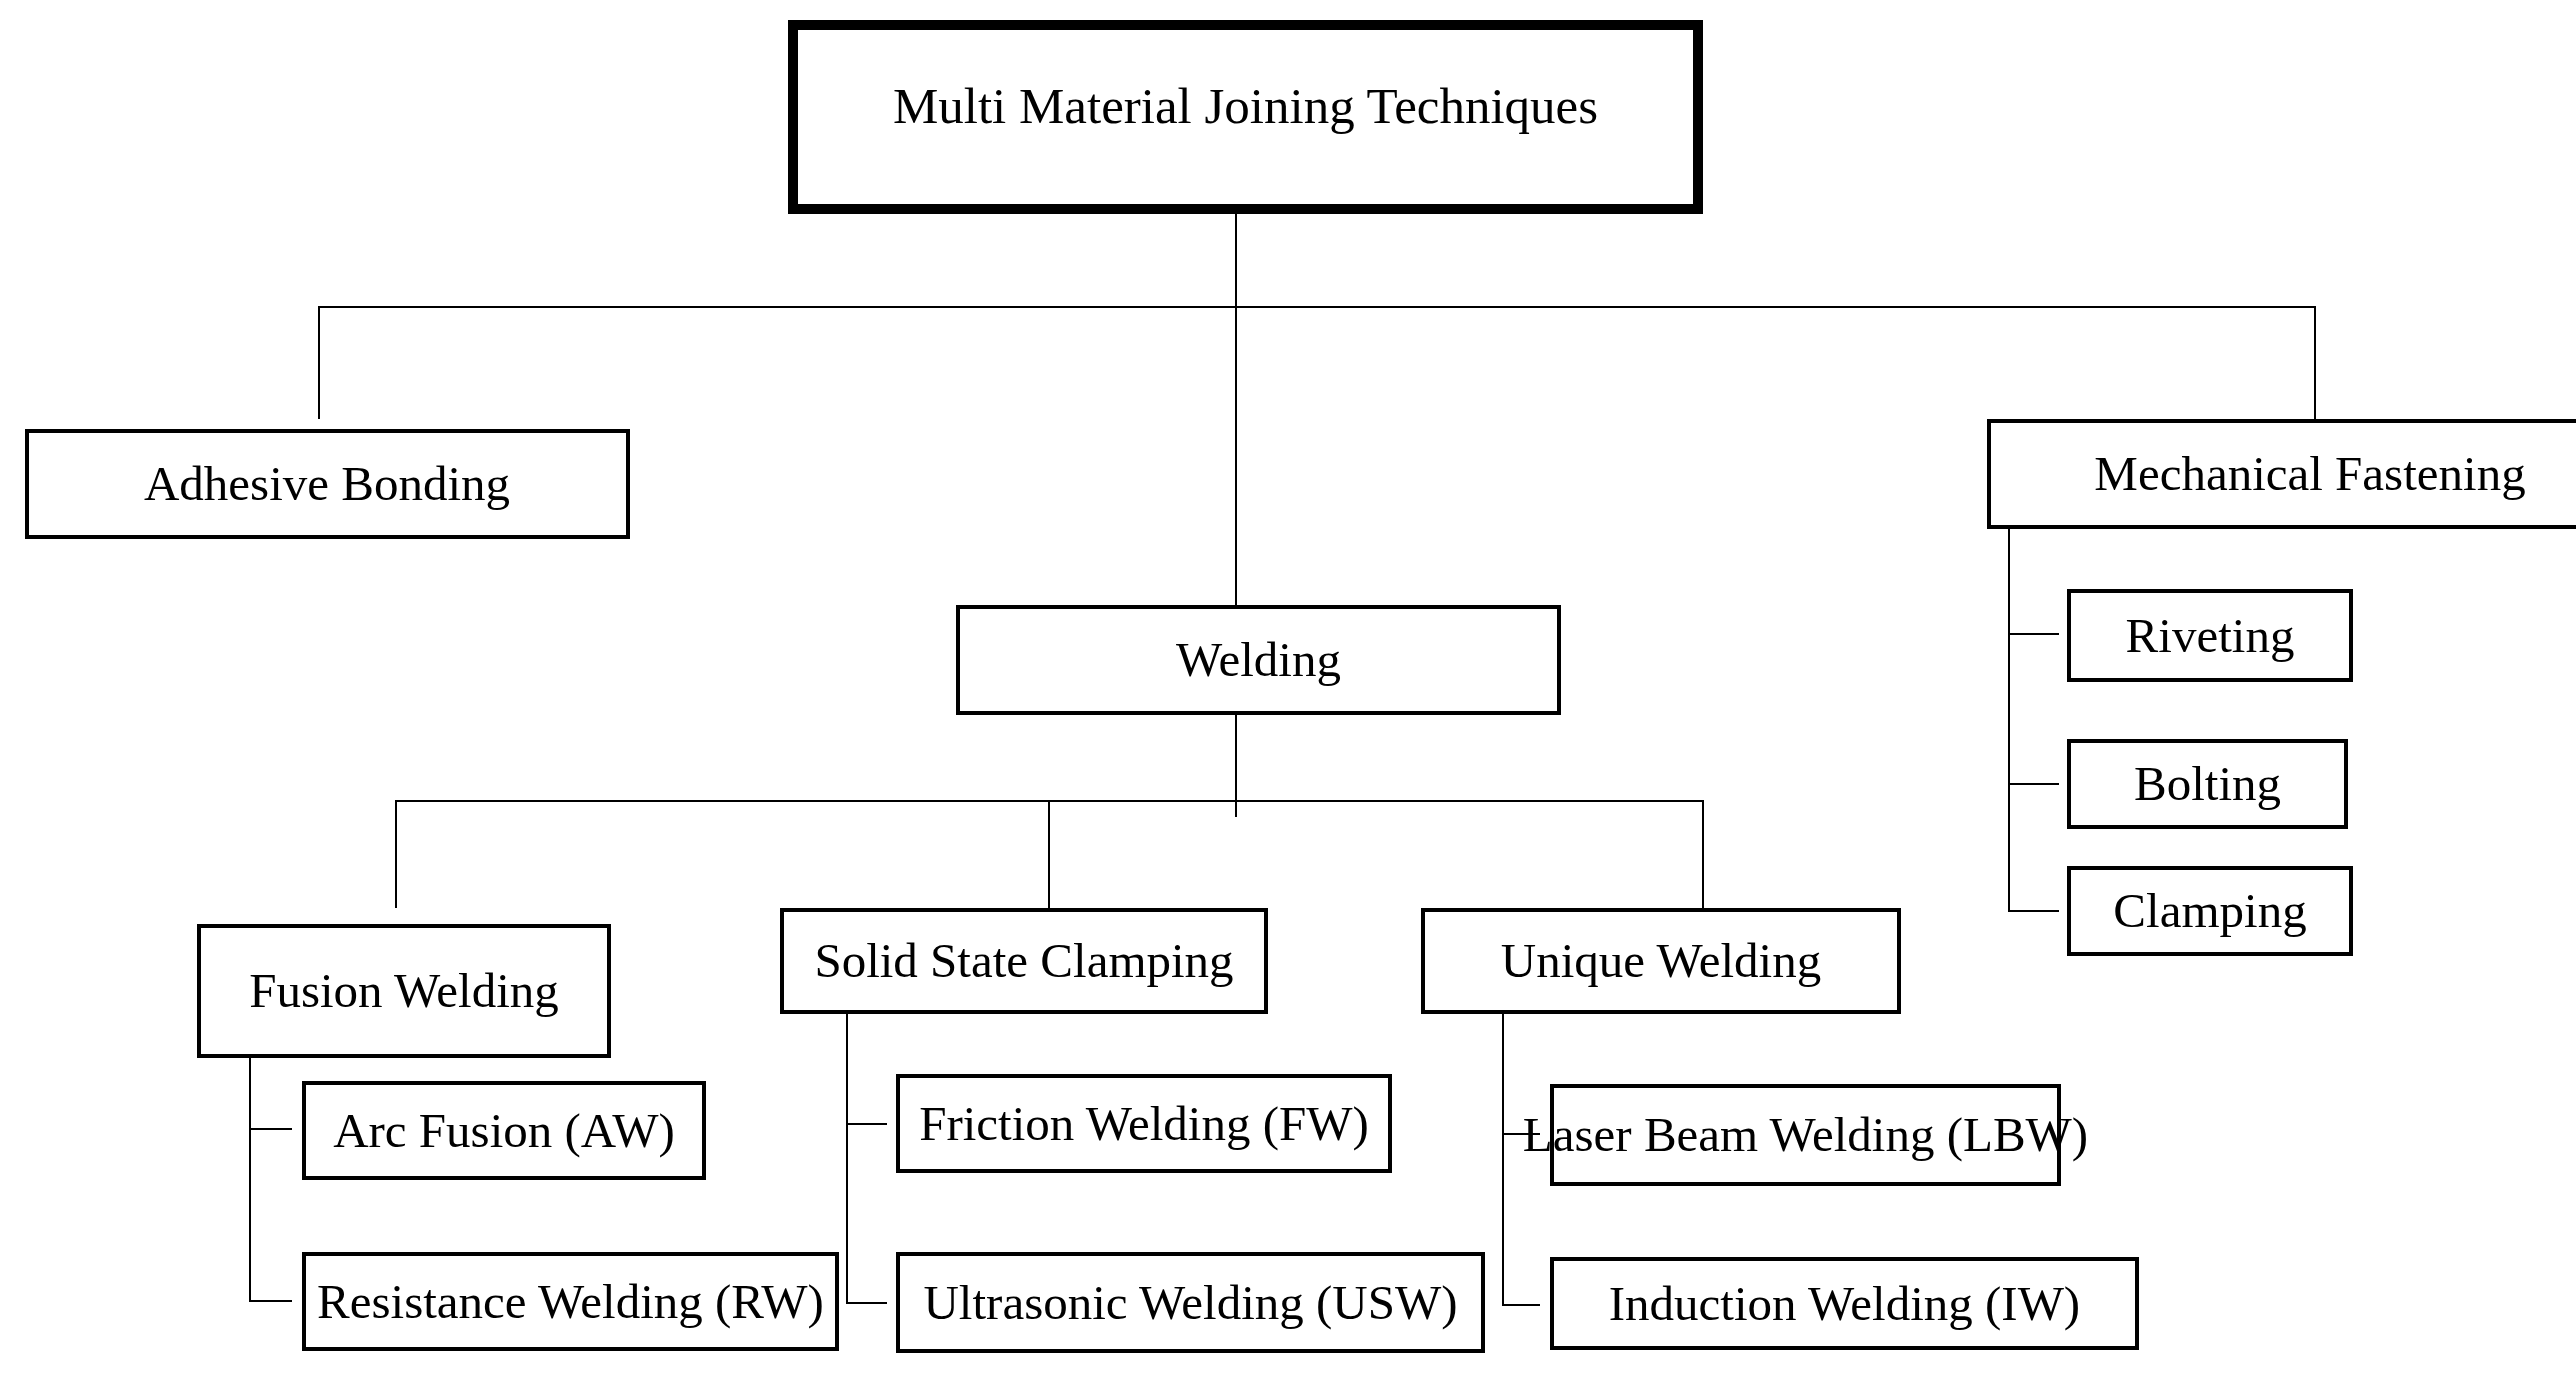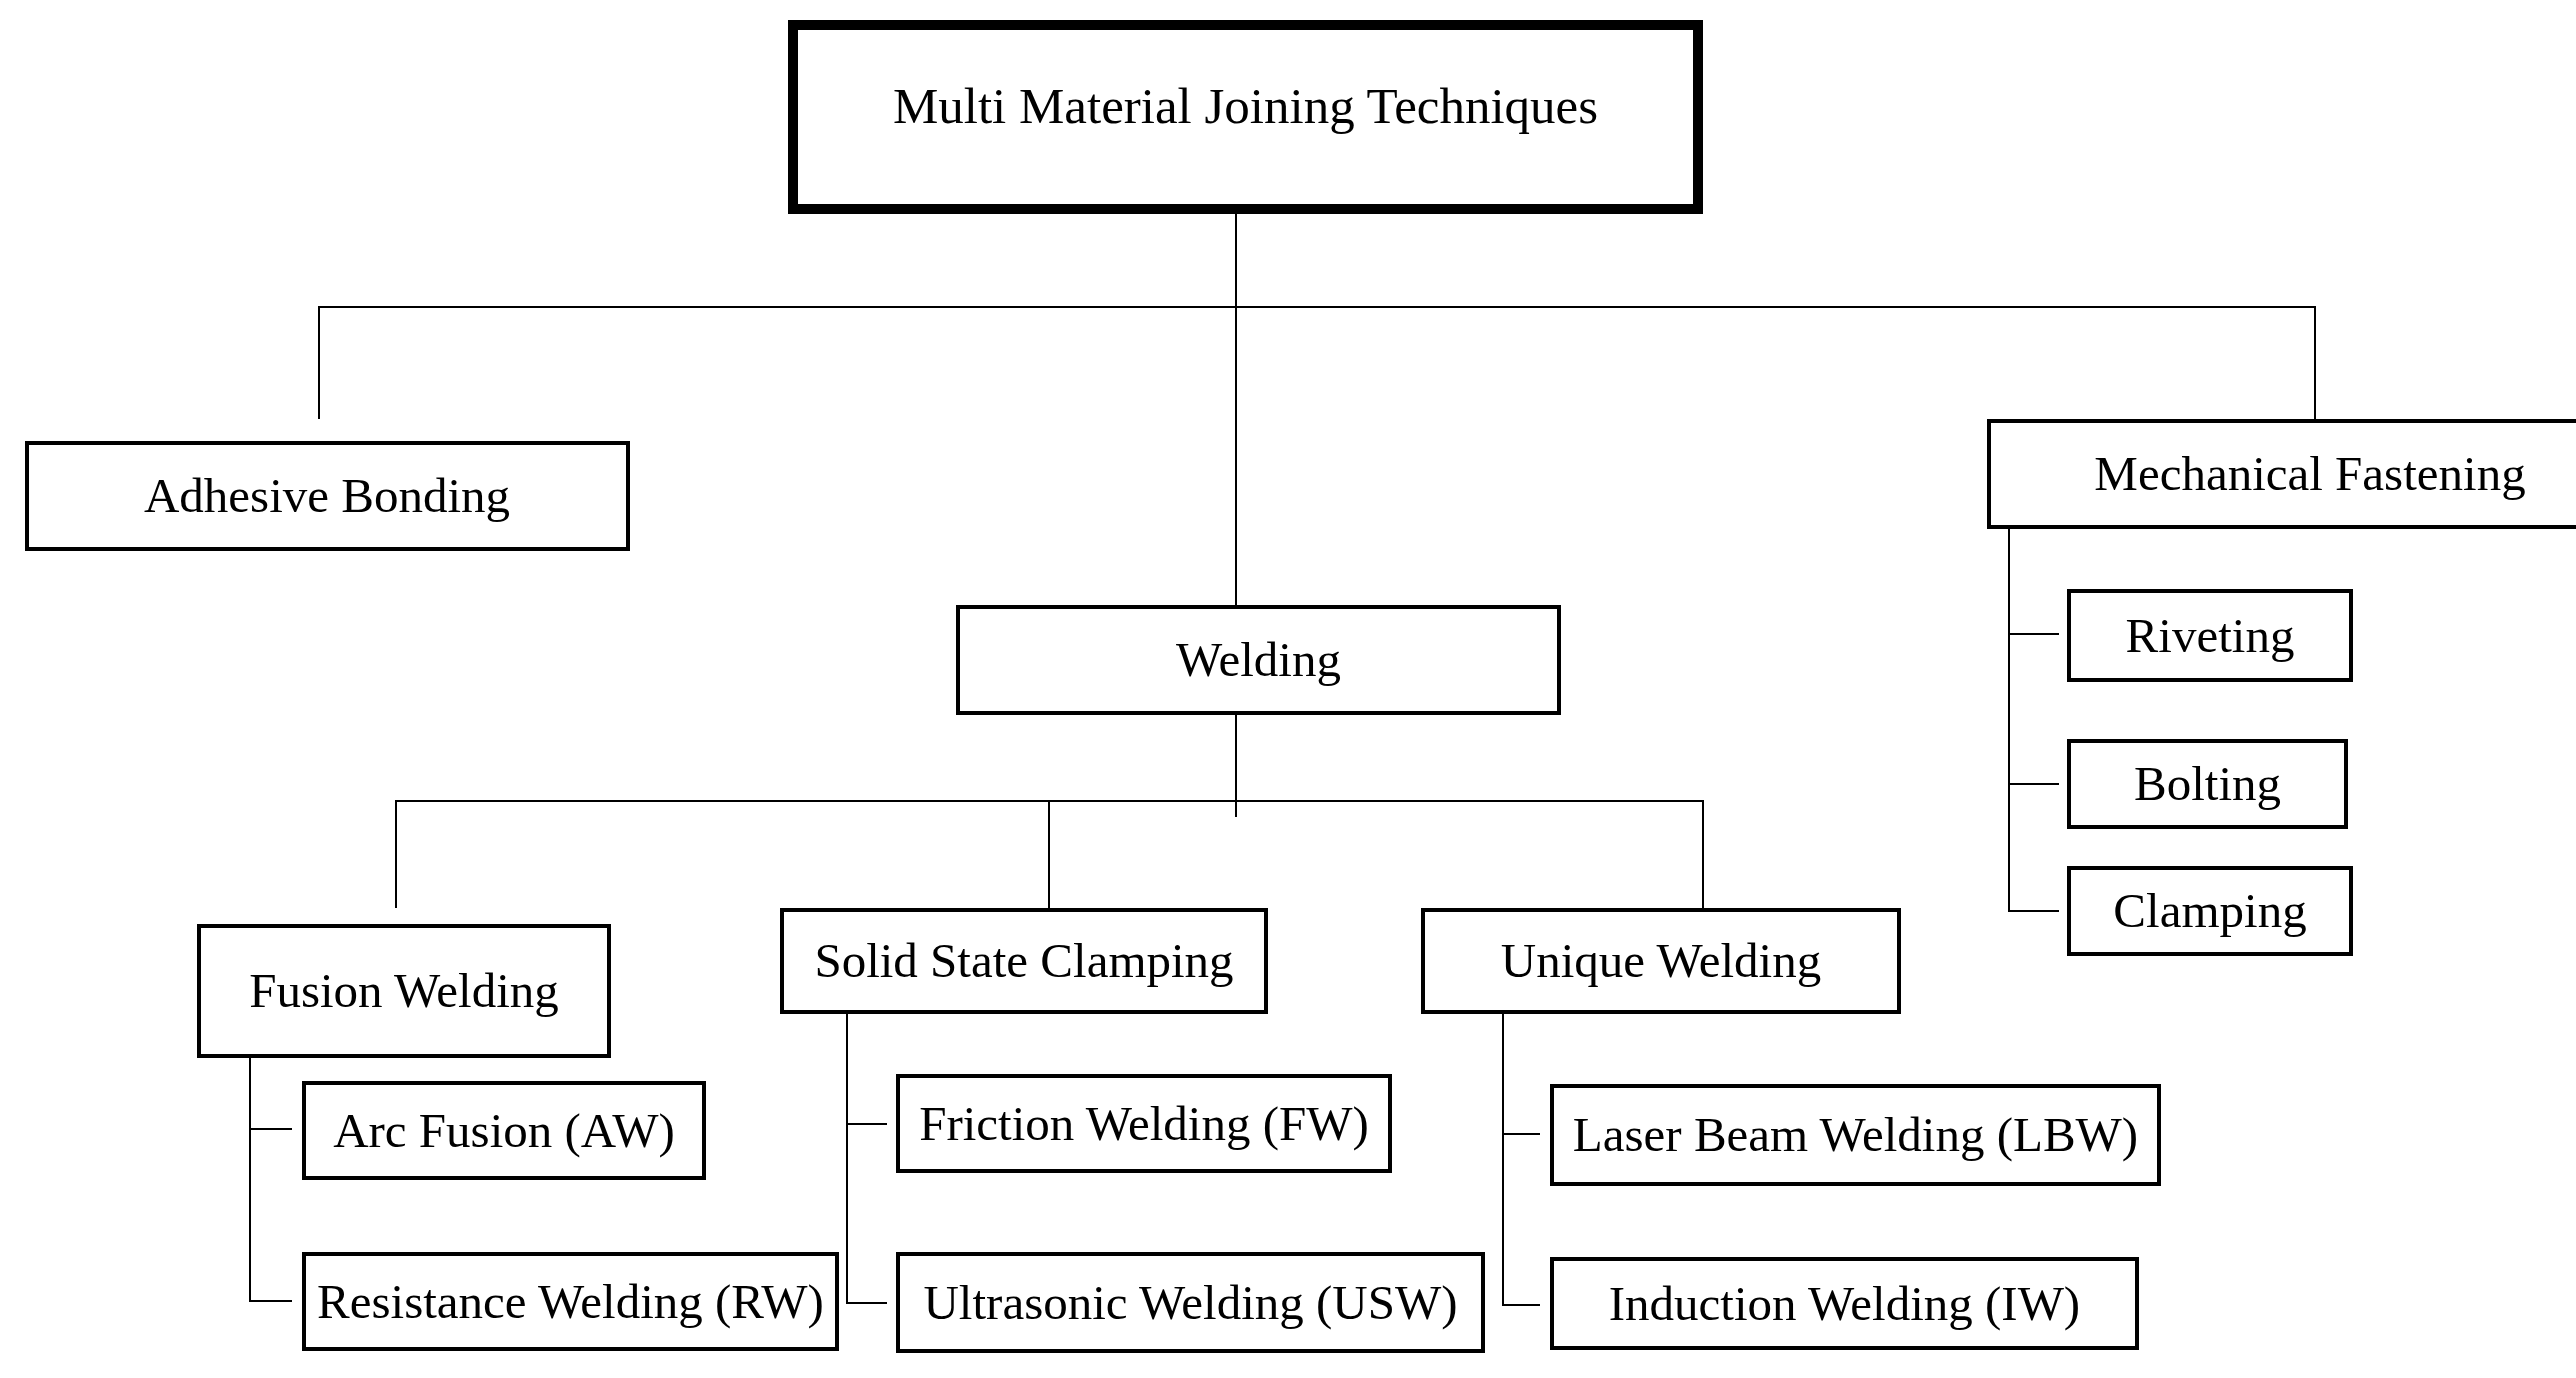--- a/index.html
+++ b/index.html
@@ -70,21 +70,21 @@
   <div class="line" style="left:846px;top:1013px;width:2.4px;height:291px"></div>
   <div class="line" style="left:846px;top:1123px;width:41px;height:2.4px"></div>
   <div class="line" style="left:846px;top:1302px;width:41px;height:2.4px"></div>
 
   <div class="line" style="left:1502px;top:1013px;width:2.4px;height:293px"></div>
   <div class="line" style="left:1502px;top:1133px;width:38px;height:2.4px"></div>
   <div class="line" style="left:1502px;top:1304px;width:38px;height:2.4px"></div>
 
   <div class="box root" style="left:788px;top:19.6px;width:915px;height:194px">Multi Material Joining Techniques</div>
 
-  <div class="box branch" style="left:24.5px;top:441px;width:605px;height:110px">Adhesive Bonding</div>
+  <div class="box branch" style="left:24.5px;top:429px;width:605px;height:110px">Adhesive Bonding</div>
 
   <div class="box branch" style="left:1987px;top:419px;width:646px;height:110px">Mechanical Fastening</div>
 
   <div class="box branch" style="left:956px;top:605px;width:605px;height:110px">Welding</div>
 
   <div class="box leaf" style="left:2058px;top:589px;width:286px;height:93px">Riveting</div>
 
   <div class="box leaf" style="left:2058px;top:739px;width:281px;height:90px">Bolting</div>
 
   <div class="box leaf" style="left:2058px;top:866px;width:286px;height:90px">Clamping</div>
@@ -96,18 +96,18 @@
   <div class="box branch" style="left:1421px;top:908px;width:480px;height:106px">Unique Welding</div>
 
   <div class="box leaf" style="left:293px;top:1081px;width:404px;height:99px">Arc Fusion (AW)</div>
 
   <div class="box leaf" style="left:293px;top:1252px;width:537px;height:99px">Resistance Welding (RW)</div>
 
   <div class="box leaf" style="left:887px;top:1074px;width:496px;height:99px">Friction Welding (FW)</div>
 
   <div class="box leaf" style="left:887px;top:1252px;width:589px;height:101px">Ultrasonic Welding (USW)</div>
 
-  <div class="box leaf" style="left:1541px;top:1084px;width:611px;height:102px">Laser Beam Welding (LBW)</div>
+  <div class="box leaf" style="left:1541px;top:1084px;width:511px;height:102px">Laser Beam Welding (LBW)</div>
 
   <div class="box leaf" style="left:1541px;top:1257px;width:589px;height:93px">Induction Welding (IW)</div>
 
 </div>
 
 
 </body></html>

